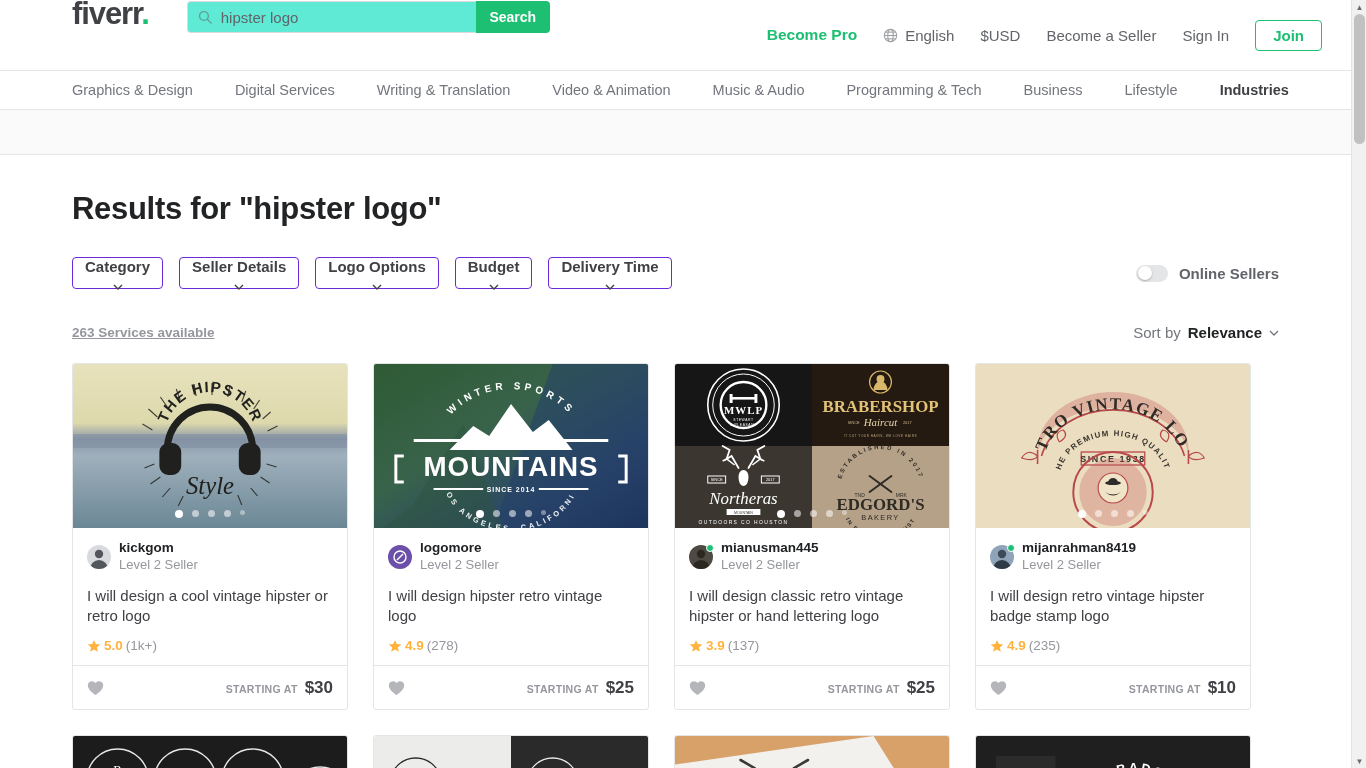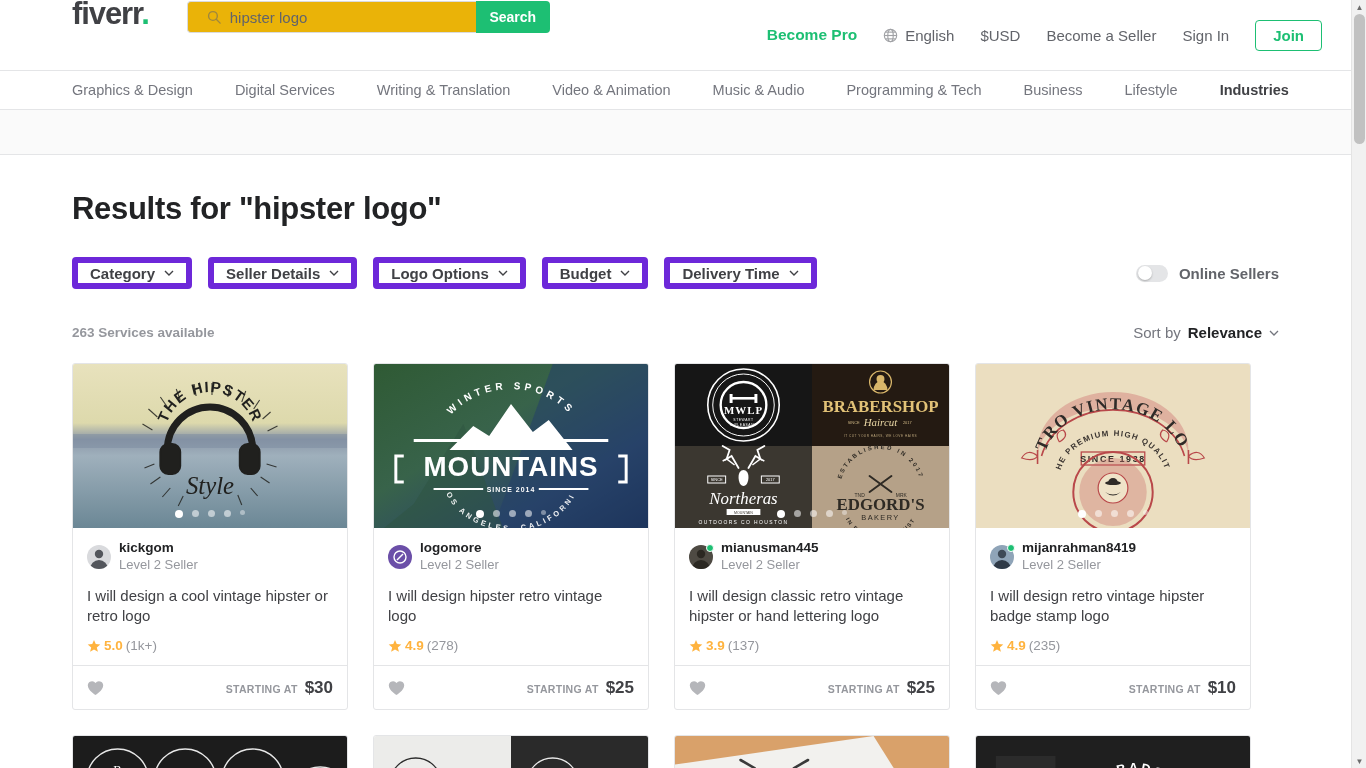--- a/index.html
+++ b/index.html
@@ -53,22 +53,22 @@
     position: relative;
     top: 1px;
   }
   .searchbox {
     flex: 1;
     display: flex;
     align-items: center;
     border: 1px solid #dadbdd;
     border-right: none;
     border-radius: 4px 0 0 4px;
-    background: #eab308;
-    padding-left: 19px;
+    background: #5eead4;
+    padding-left: 10px;
   }
   .search-icon { width: 14px; height: 14px; flex: none; margin-right: 9px; opacity: .55; }
   .search-input {
     border: none; outline: none;
     font-family: "Liberation Sans", sans-serif;
     font-size: 15px;
     color: #62646a;
     width: 100%;
     background: transparent;
   }
@@ -151,31 +151,32 @@
 
   .filters-row {
     display: flex;
     align-items: center;
     margin-top: 30px;
   }
   .filter-pill {
     display: flex;
     align-items: center;
     gap: 9px;
-    border: 6px solid #6d28d9;
+    border: 1px solid #6d28d9;
     border-radius: 4px;
     height: 32px;
     padding: 0 12px;
     font-size: 15px;
     color: #404145;
     font-weight: bold;
     background: #fff;
     cursor: pointer;
     margin-right: 16px;
     white-space: nowrap;
+    flex-direction: column;
   }
   .chev { width: 10px; height: 6px; flex: none; }
   .online-wrap {
     margin-left: auto;
     display: flex;
     align-items: center;
     gap: 11px;
     cursor: pointer;
   }
   .toggle {
@@ -192,21 +193,21 @@
     background: #fff;
     box-shadow: 0 1px 2px rgba(0,0,0,.25);
   }
   .online-label { font-size: 15px; color: #62646a; font-weight: bold; }
 
   .count-row {
     display: flex;
     align-items: center;
     margin-top: 35px;
   }
-  .svc-count { font-size: 13.5px; color: #95979d; font-weight: bold; }
+  .svc-count { font-size: 13.5px; color: #95979d; font-weight: bold; text-decoration: underline; }
   .sort-wrap {
     margin-left: auto;
     display: flex;
     align-items: center;
     gap: 7px;
     font-size: 15px;
     color: #74767e;
     cursor: pointer;
   }
   .sort-val { color: #222325; font-weight: bold; }

